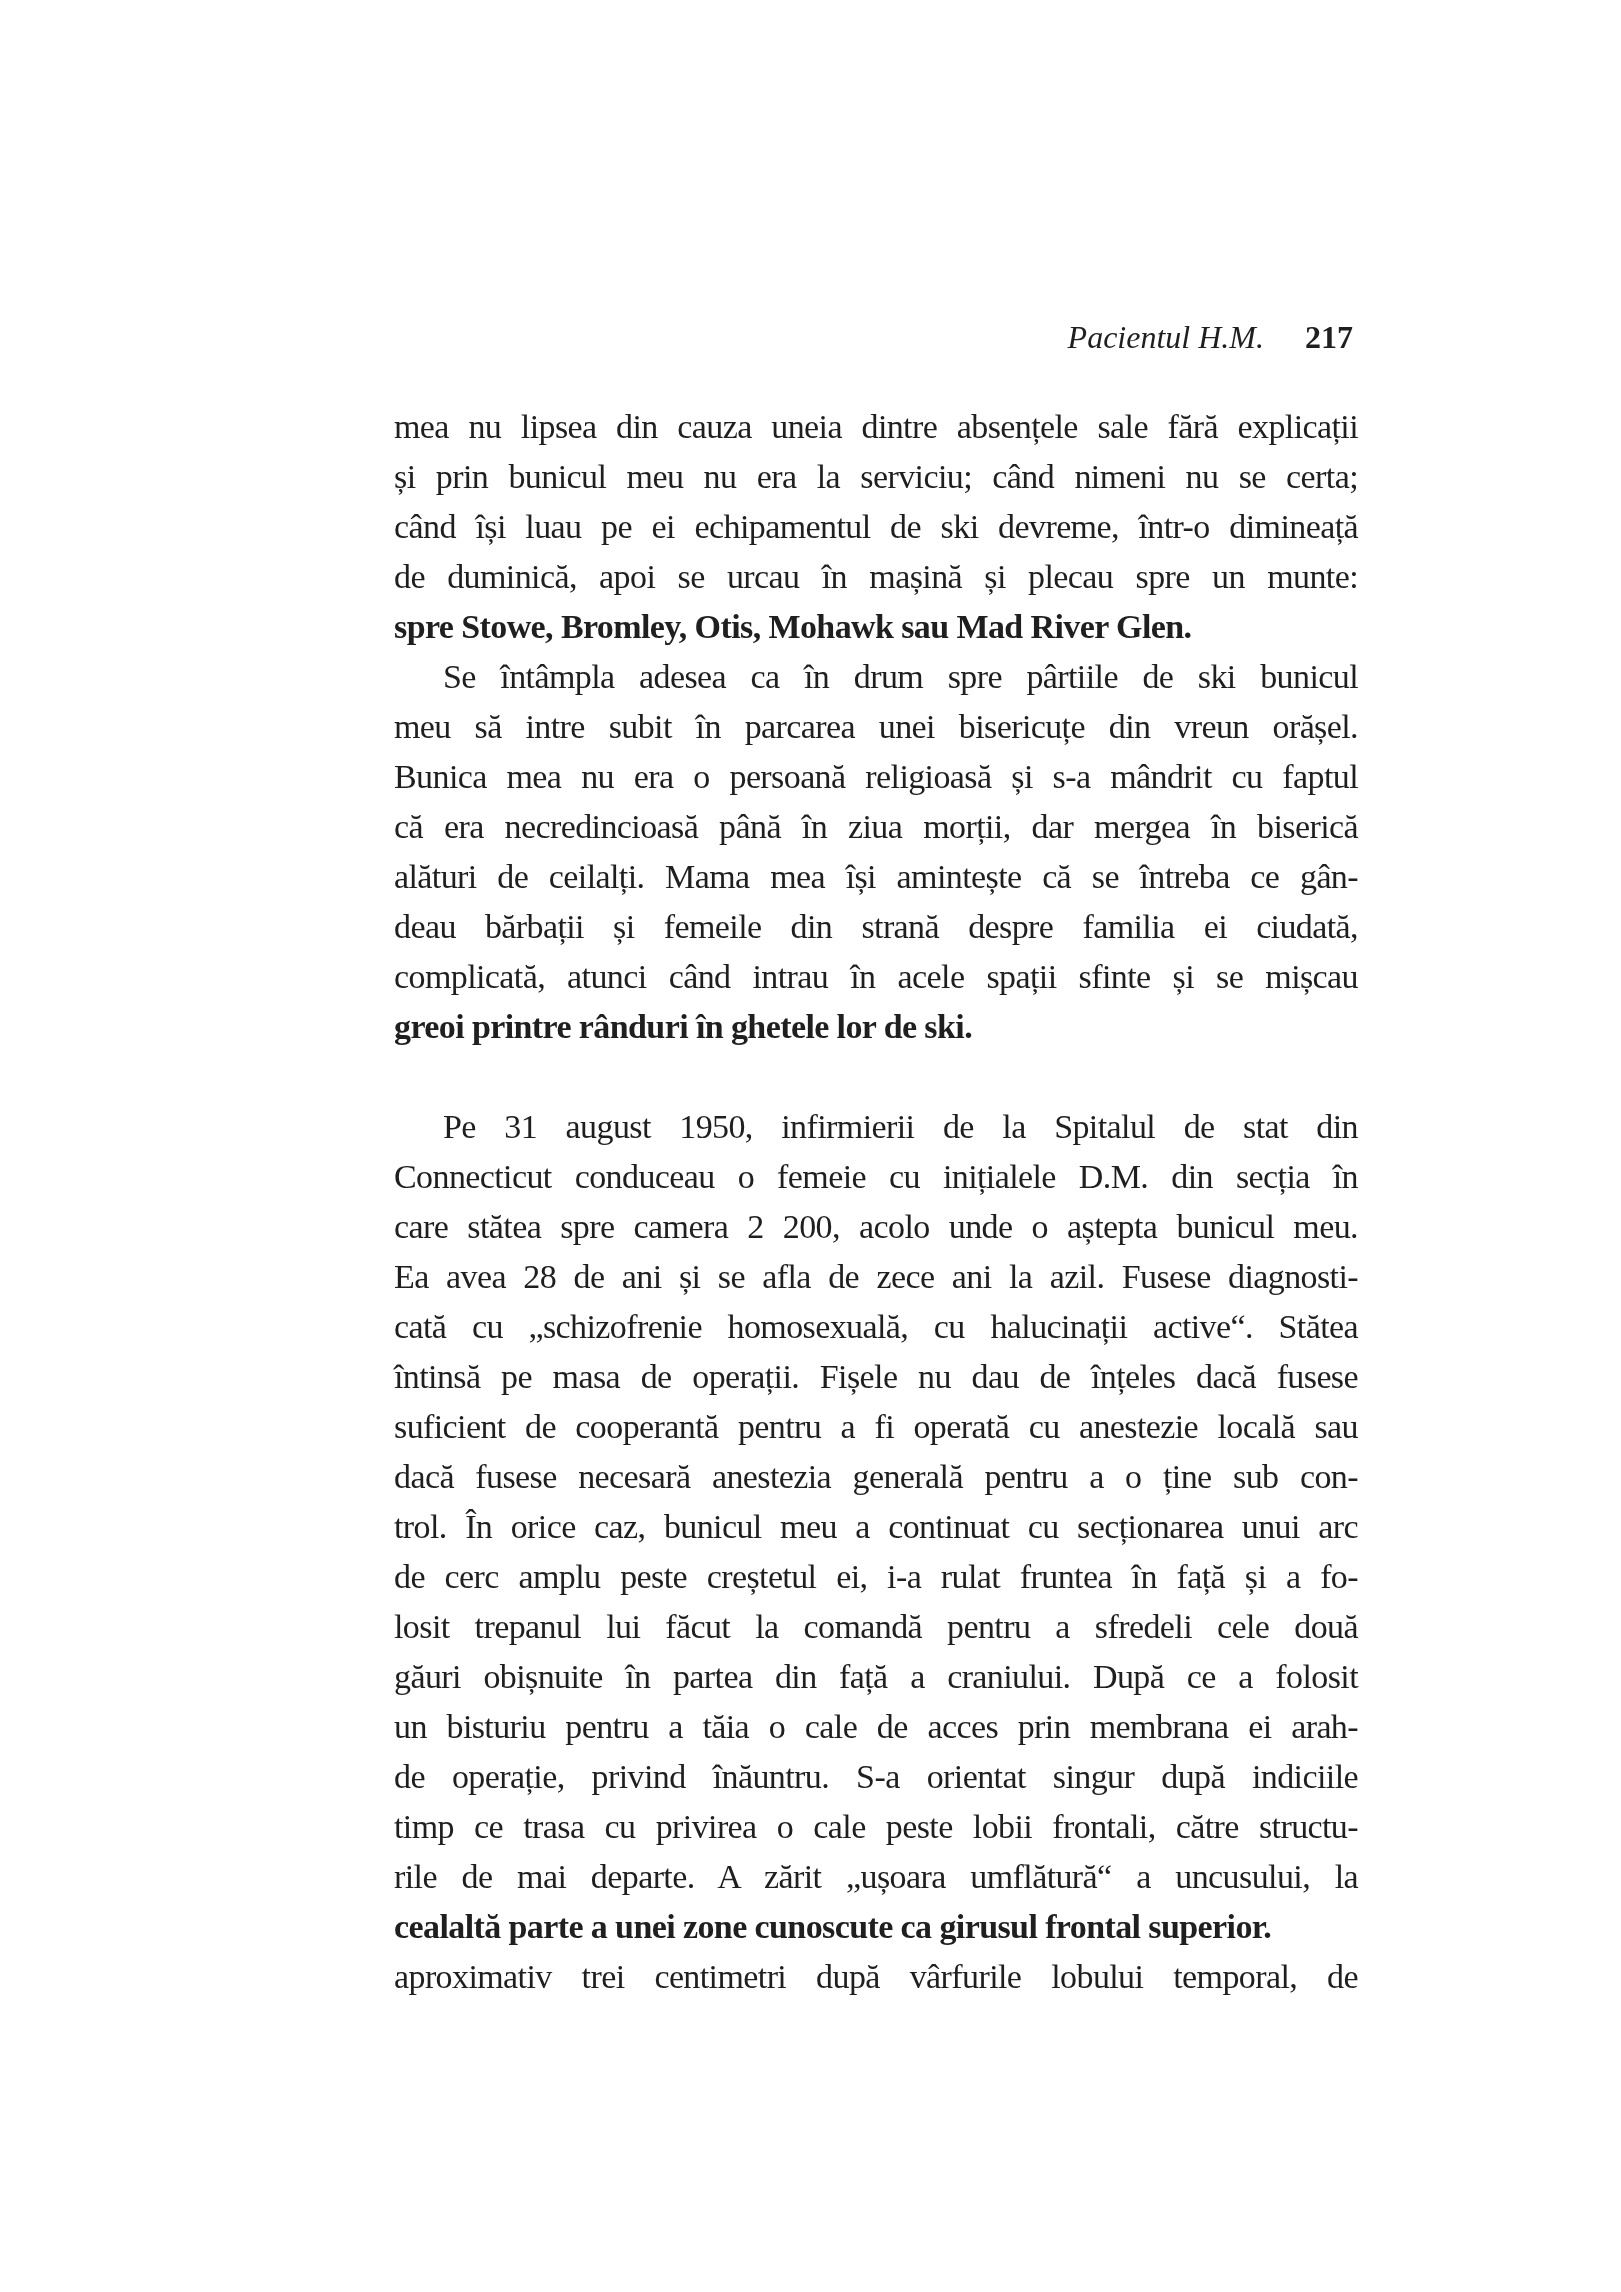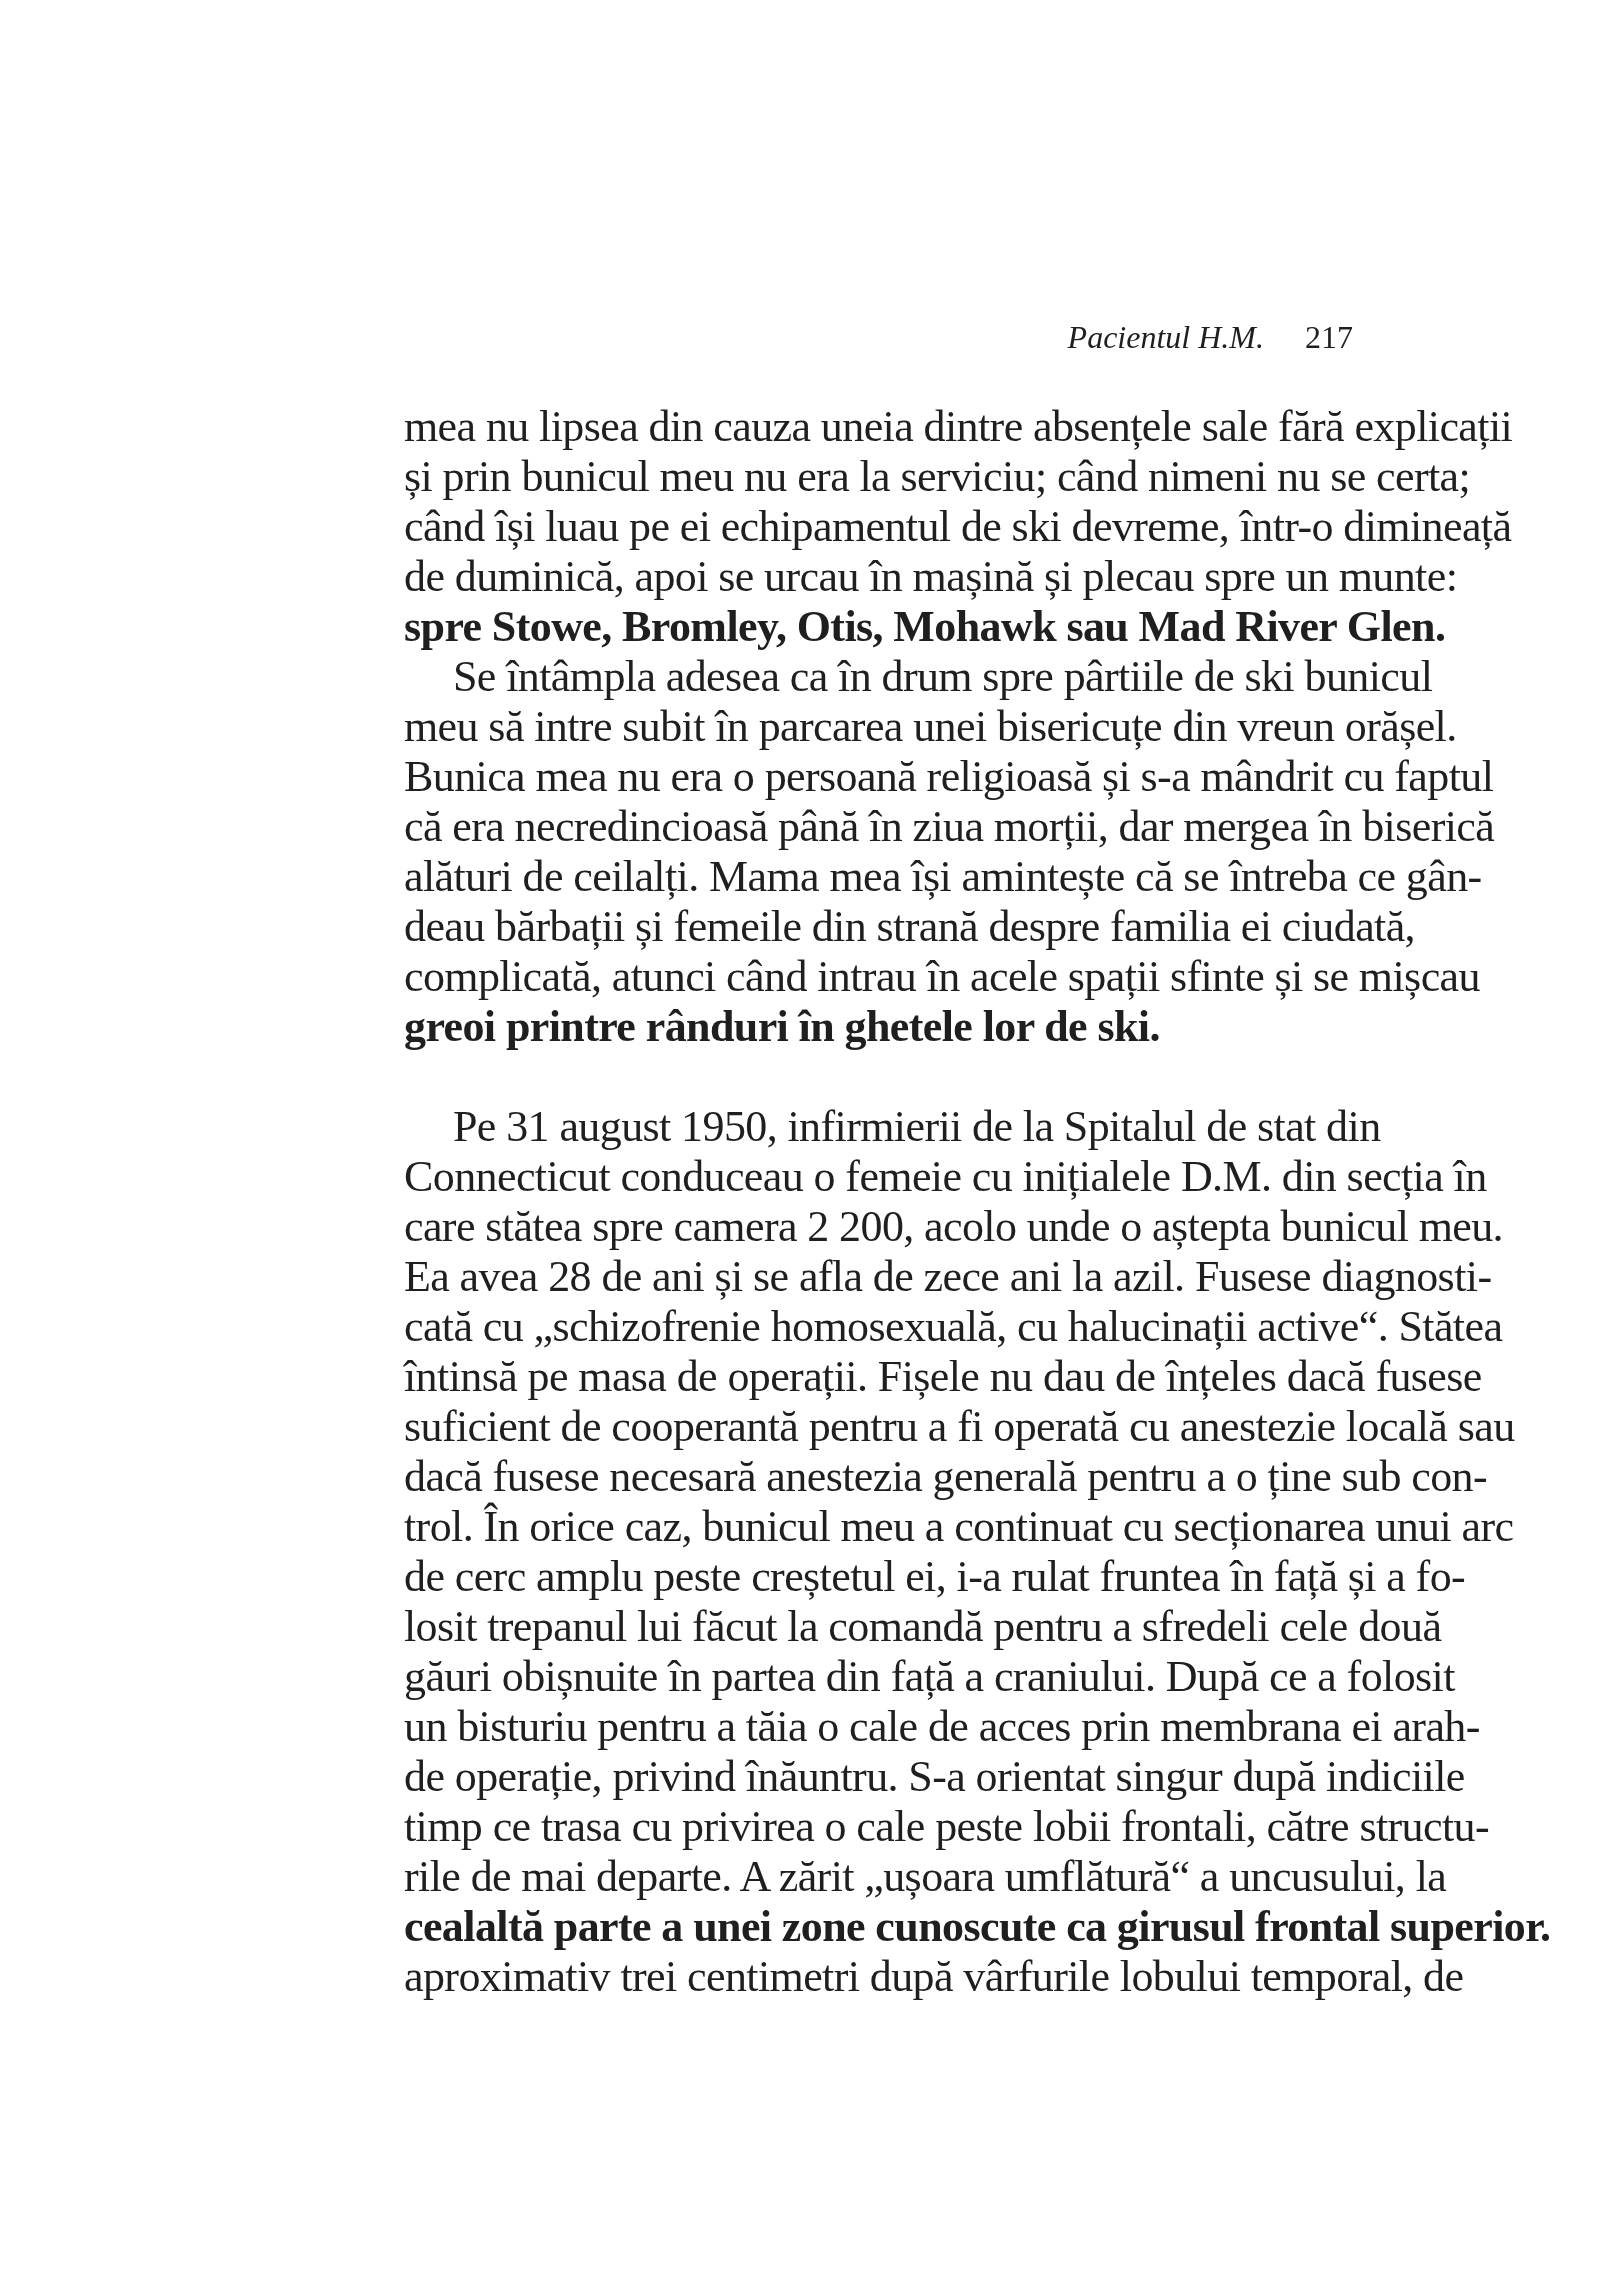--- a/index.html
+++ b/index.html
@@ -24,29 +24,29 @@
     font-size: 32px;
     line-height: 43px;
     white-space: nowrap;
   }
   .running-head .title {
     font-style: italic;
     margin-right: 33px;
     margin-top: 36px;
   }
   .running-head .page-num {
-    font-weight: normal;
+    font-weight: bold;
     margin-top: 32px;
   }
   .body-text {
     position: absolute;
     top: 402px;
-    left: 404px;
+    left: 394px;
     width: 964px;
-    font-size: 44px;
+    font-size: 34px;
     line-height: 50px;
     text-align: justify;
     letter-spacing: -0.6px;
     word-spacing: 0px;
   }
   .line {
     display: block;
     white-space: nowrap;
     text-align: justify;
     text-align-last: justify;

